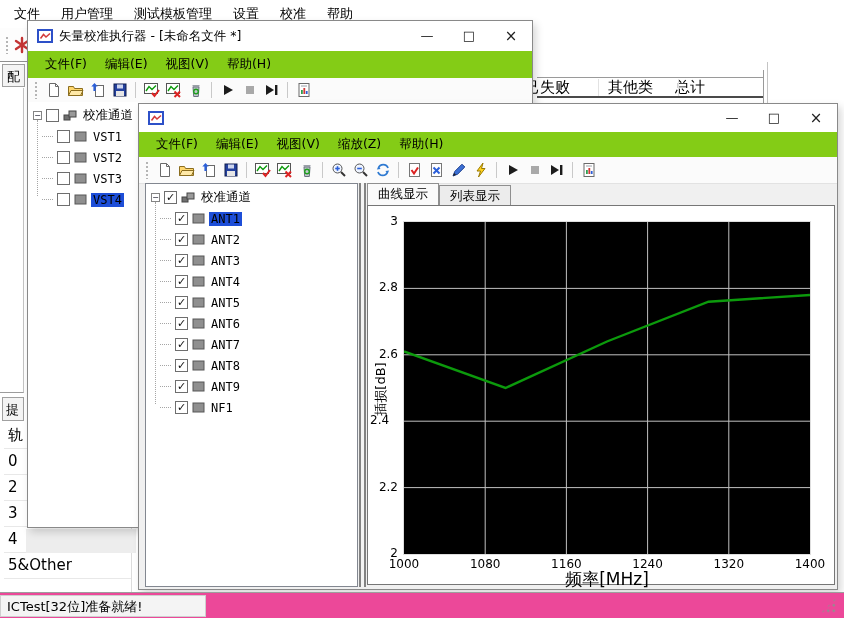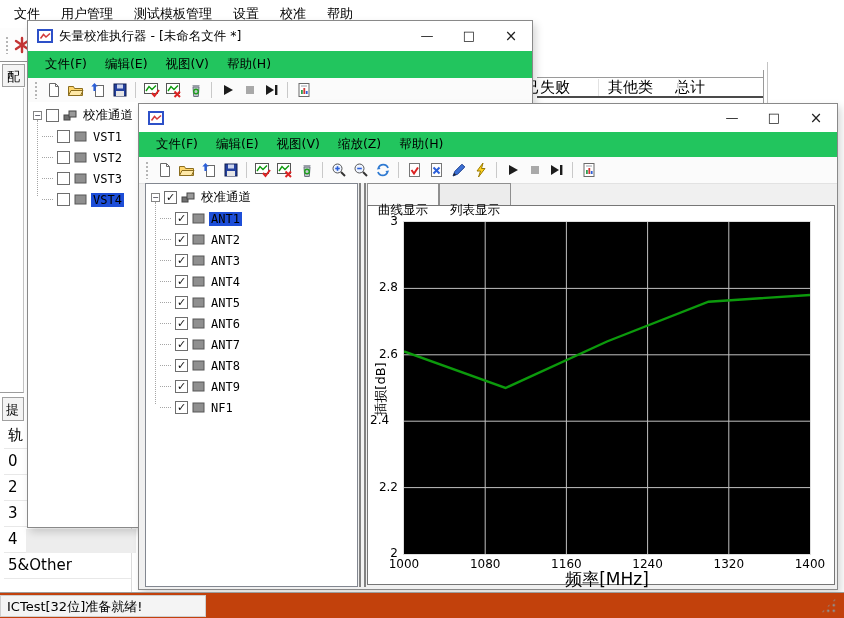--- a/index.html
+++ b/index.html
@@ -24,36 +24,36 @@
   .left-table .row{height:25px;border-bottom:1px solid #e8e8e8;font-size:15px;line-height:25px;
     padding-left:4px;white-space:nowrap;}
   .shadow-band{position:absolute;left:26px;top:529px;width:110px;height:24px;background:#ededed;}
   .tbl-topline{position:absolute;left:537px;top:77px;width:227px;border-top:1px solid #9a9a9a;}
   .tbl-botline{position:absolute;left:537px;top:96px;width:227px;border-top:2px solid #4a4a4a;}
   .tbl-v1{position:absolute;left:598px;top:79px;height:17px;border-left:1px solid #e2e2e2;}
   .tbl-v2{position:absolute;left:678px;top:79px;height:17px;border-left:1px solid #e2e2e2;}
   .tbl-r1{position:absolute;left:763px;top:70px;height:33px;border-left:1px solid #9a9a9a;}
   .tbl-r2{position:absolute;left:767px;top:62px;height:41px;border-left:1px solid #c4c4c4;}
   .hdr{position:absolute;top:78px;font-size:15px;white-space:nowrap;}
-  .statusbar{position:absolute;left:0;top:592px;width:844px;height:26px;background:#c2410c;
+  .statusbar{position:absolute;left:0;top:592px;width:844px;height:26px;background:#ec4899;
     border-top:1px solid #9d9d9d;box-sizing:border-box;}
   .status-pane{position:absolute;left:0;top:2px;width:206px;height:22px;border:1px solid #cfcfcf;
     background:#f4f4f4;font-size:13px;line-height:21px;padding-left:6px;box-sizing:border-box;white-space:nowrap;}
   .grip{position:absolute;right:7px;bottom:4px;width:17px;height:17px;
     background-image:radial-gradient(circle,#8f8f8f 1.3px,transparent 1.5px);background-size:5.5px 5.5px;
     clip-path:polygon(100% 0,100% 100%,0 100%);}
   
   .win{position:absolute;background:#f0f0f0;border:1px solid #898989;box-sizing:border-box;
     box-shadow:3px 4px 8px rgba(0,0,0,.16);}
   .titlebar{background:#fff;display:flex;align-items:center;}
   .app-ico{margin-left:9px;display:block;}
   .title{font-size:12.5px;margin-left:6px;white-space:nowrap;overflow:hidden;}
   .win-ctrls{margin-left:auto;display:flex;height:100%;}
   .wc{width:42px;text-align:center;color:#222;font-size:13px;}
-  .menubar{display:flex;align-items:center;background:#22c55e;font-size:12.5px;padding-left:8px;}
+  .menubar{display:flex;align-items:center;background:#84cc16;font-size:12.5px;padding-left:8px;}
   .menu-item{padding:0 9px;white-space:nowrap;}
   .toolbar{display:flex;align-items:center;background:#fbfbfb;border-bottom:1px solid #e2e2e2;padding-left:3px;gap:3px;}
   .sep{width:1px;height:16px;background:#c9c9c9;margin:0 3px;}
   .tbtn{width:19px;height:20px;display:flex;align-items:center;justify-content:center;}
   
   .tree{position:relative;padding:3px 0 0 5px;font-size:12.5px;background:#fff;height:100%;box-sizing:border-box;}
   .trow{height:21px;display:flex;align-items:center;gap:4px;white-space:nowrap;}
   .trow .stub{width:11px;border-top:1px dotted #a5a5a5;margin-left:9px;}
   .vline{position:absolute;left:9px;border-left:1px dotted #a5a5a5;}
   .exp{width:9px;height:9px;border:1px solid #848484;background:#fff;font-size:8px;line-height:7px;
@@ -70,21 +70,21 @@
   .win1 .content{position:absolute;left:0;top:81px;right:0;bottom:0;background:#fff;overflow:hidden;}
   
   .win2{left:138px;top:103px;width:700px;height:487px;}
   .win2 .titlebar{height:28px;} .win2 .wc{line-height:28px;}
   .win2 .menubar{height:25px;} .win2 .toolbar{height:26px;}
   .tree-panel{position:absolute;left:6px;top:79px;width:213px;height:404px;background:#fff;
     border:1px solid #828790;box-sizing:border-box;overflow:hidden;}
   .splitter{position:absolute;left:220px;top:79px;width:7px;height:404px;background:#f4f4f4;
     border-left:2px solid #838383;border-right:2px solid #838383;box-sizing:border-box;}
   .tab-bar{position:absolute;left:228px;top:79px;height:22px;display:flex;align-items:flex-end;z-index:2;}
-  .tab{font-size:12.5px;padding:18px 10px 3px;border:1px solid #8f8f8f;border-bottom:none;
+  .tab{font-size:12.5px;padding:2px 10px 3px;border:1px solid #8f8f8f;border-bottom:none;
     background:#ececec;height:20px;box-sizing:border-box;white-space:nowrap;}
   .tab.active{background:#fafafa;height:22px;}
   .chart-panel{position:absolute;left:228px;top:101px;width:468px;height:380px;background:#fff;
     border:1px solid #767676;box-sizing:border-box;}
   .plot{position:absolute;left:36px;top:16px;width:406px;height:332px;background:#000;outline:1px solid #dedede;}
   .plot svg{display:block;width:100%;height:100%;}
   .tick{position:absolute;font-size:12px;color:#000;}
   .ylabel{position:absolute;left:-22px;top:174px;width:70px;text-align:center;
     transform:rotate(-90deg);font-size:13px;}
   .xlabel{position:absolute;left:36px;top:362px;width:406px;text-align:center;font-size:17px;}

